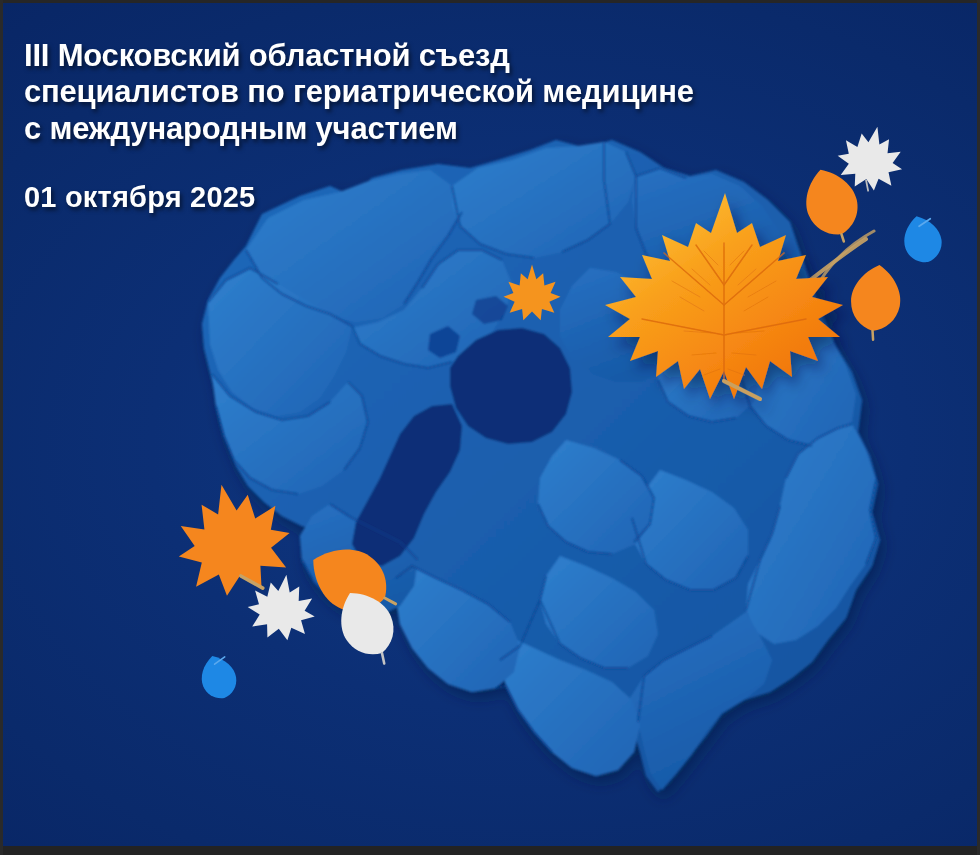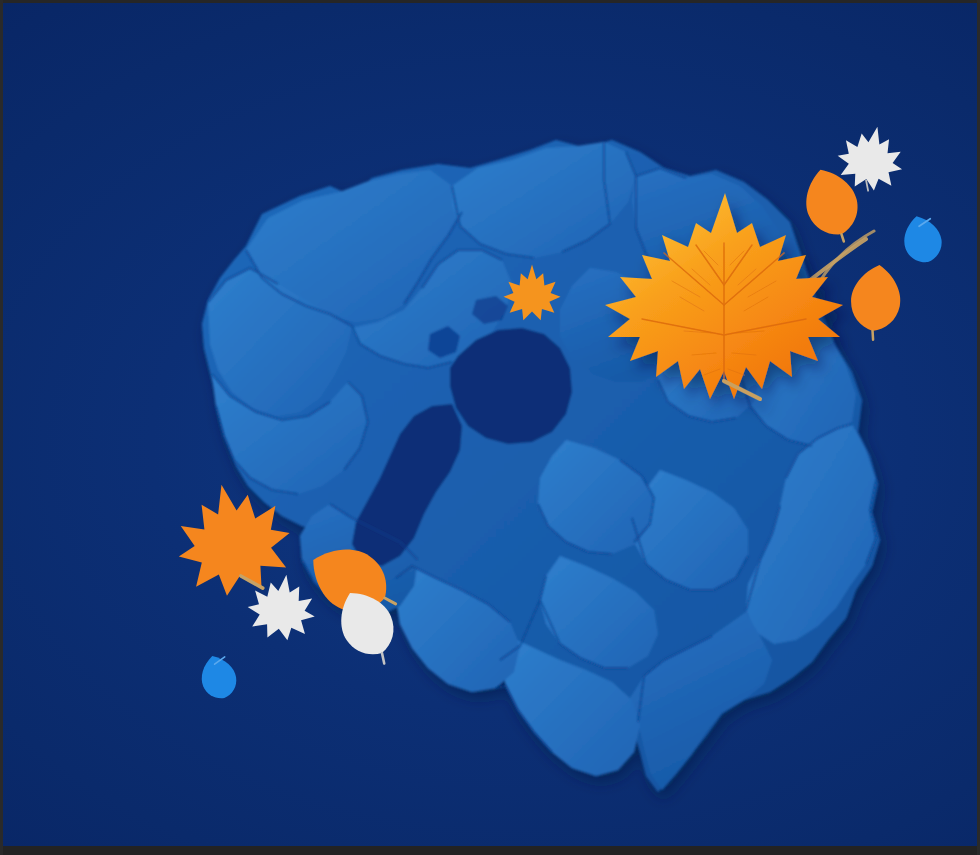--- a/index.html
+++ b/index.html
@@ -215,20 +215,26 @@
           <path d="M 348,382 L 362,396 L 368,422 L 360,448 L 344,470"></path>
           <path d="M 302,560 L 314,582 L 332,600 L 354,612 L 378,616"></path>
           <path d="M 496,688 L 506,686 L 518,710 L 534,732 L 552,752"></path>
           <path d="M 748,556 L 736,578 L 714,590"></path>
           <path d="M 876,480 L 870,510 L 876,538 L 866,564"></path>
         </g>
       </g>
     </svg>
   </div>
 
+  <div id="textblock">
+    <h1 class="title">III Московский областной съезд
+специалистов по гериатрической медицине
+с международным участием</h1>
+    <div class="date">01 октября 2025</div>
+  </div>
 
   <div class="leaf" style="left:600px;top:185px;">
     <svg width="250" height="265" viewBox="0 0 250 265">
       <defs>
         <linearGradient id="mapleG" x1="0.15" y1="0.05" x2="0.85" y2="0.95">
           <stop offset="0%" stop-color="#FDC23A"></stop>
           <stop offset="35%" stop-color="#F9A01B"></stop>
           <stop offset="70%" stop-color="#F68712"></stop>
           <stop offset="100%" stop-color="#EF7208"></stop>
         </linearGradient>

